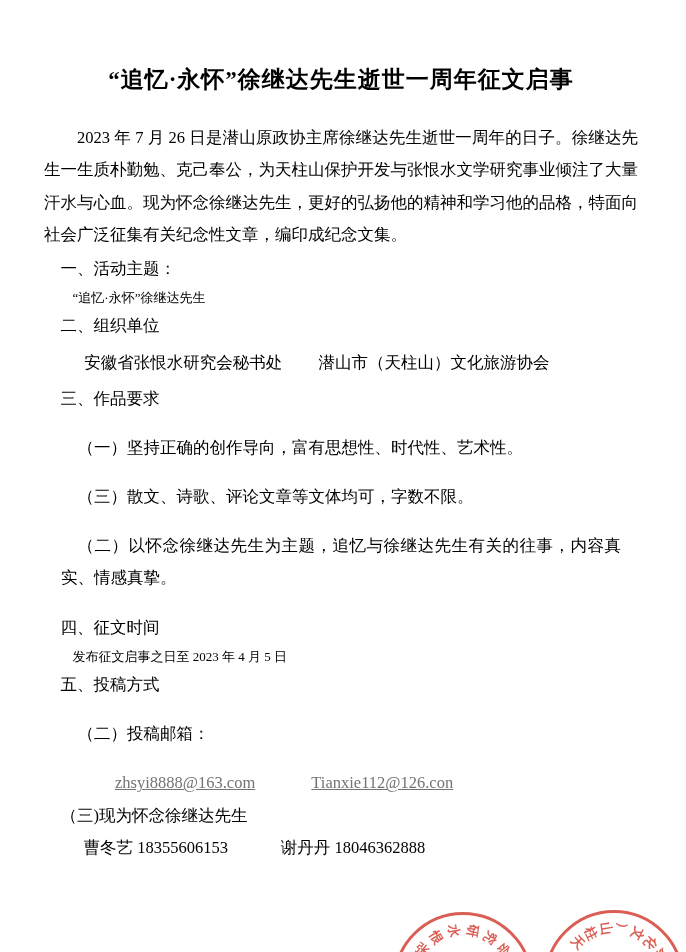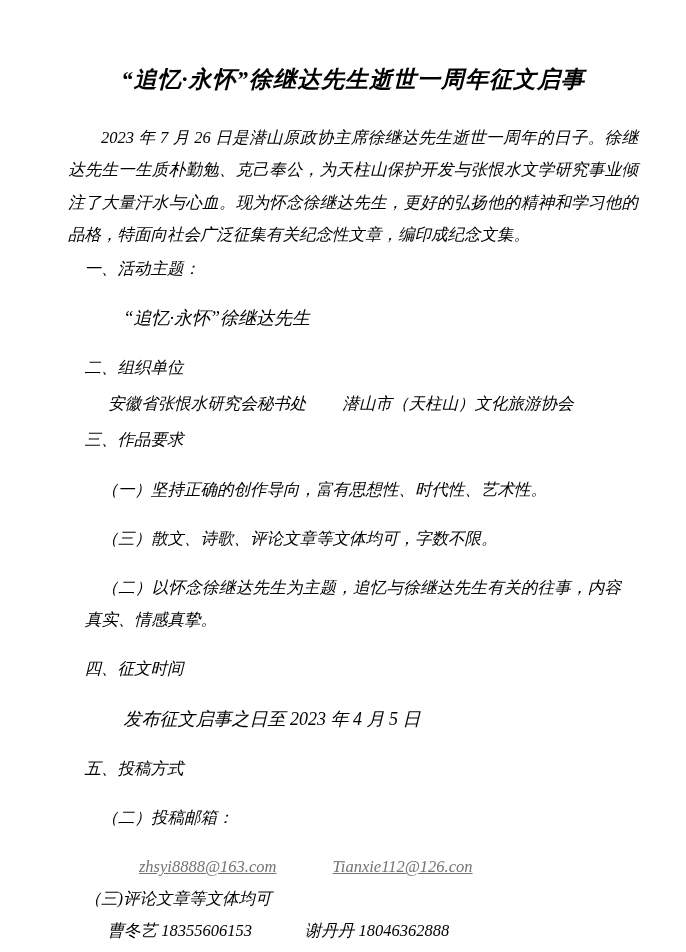--- a/index.html
+++ b/index.html
@@ -13,22 +13,21 @@
     font-family: "Liberation Serif", "DejaVu Serif", serif;
     color: #000000;
     position: relative;
     overflow: hidden;
   }
   .page {
     position: relative;
     width: 686px;
     height: 780px;
     box-sizing: border-box;
-    padding: 56px 48px 0 68px;
-    font-style: italic;
+    padding: 56px 48px 0 44px;
   }
   .doc-title {
     text-align: center;
     font-size: 23px;
     font-weight: bold;
     letter-spacing: 1px;
     margin: 8px 0 26px 0;
     line-height: 1.4;
   }
   .para {
@@ -47,23 +46,23 @@
     margin: 0;
     text-indent: 1em;
   }
   .sub-line {
     font-size: 16.5px;
     line-height: 1.95;
     margin: 0;
     text-indent: 1em;
   }
   .sub-line-deep {
-    font-size: 18px;
-    line-height: 1.95;
-    margin: 16px;
+    font-size: 13px;
+    line-height: 1.95;
+    margin: 0;
     text-indent: 2.2em;
   }
   .sub-line-hang {
     font-size: 16.5px;
     line-height: 1.95;
     margin: 17px;
     text-indent: 1em;
     text-align: justify;
     text-justify: inter-ideograph;
   }
@@ -184,21 +183,21 @@
   <p class="sub-line-hang">（二）以怀念徐继达先生为主题，追忆与徐继达先生有关的往事，内容真实、情感真挚。</p>
 
   <p class="section-head">四、征文时间</p>
   <p class="sub-line-deep">发布征文启事之日至 2023 年 4 月 5 日</p>
 
   <p class="section-head">五、投稿方式</p>
   <p class="sub-line-hang">（二）投稿邮箱：</p>
   <p class="email-row">
     <span class="email">zhsyi8888@163.com</span><span class="email">Tianxie112@126.con</span>
   </p>
-  <p class="sub-line">（三)评论文章等文体均可</p>
+  <p class="sub-line">（三)现为怀念徐继达先生</p>
   <p class="contact-row">
     <span>曹冬艺 18355606153</span><span class="contact-gap"></span><span>谢丹丹 18046362888</span>
   </p>
 
   <div class="sign-zone">
 
     <div class="stamp stamp-left">
       <div class="stamp-text-arc" id="arc-left">
           <span class="stamp-arc-char" style="transform: rotate(-94.0909deg) translate(0px, -52px) rotate(90deg) translate(-50%, -50%);">徽</span>
           <span class="stamp-arc-char" style="transform: rotate(-73.1818deg) translate(0px, -52px) rotate(90deg) translate(-50%, -50%);">省</span>

